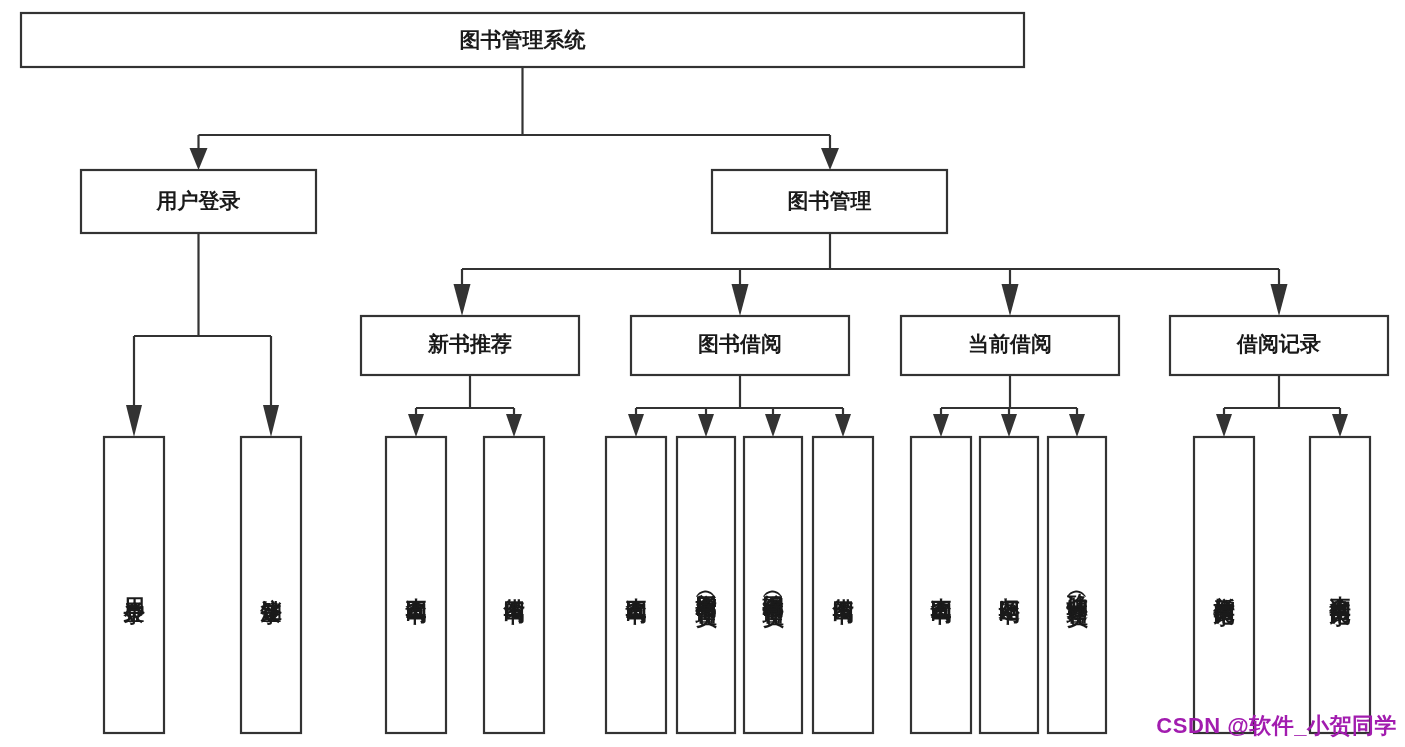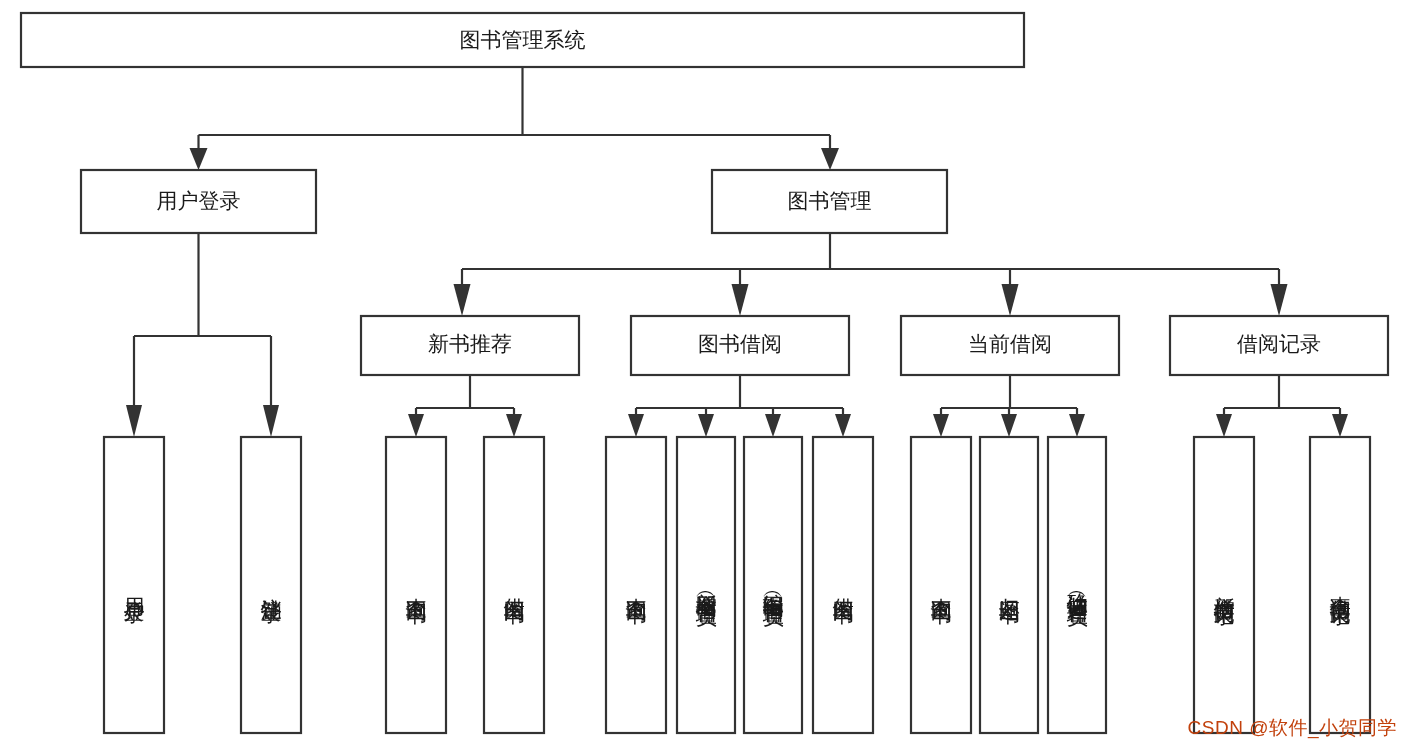--- a/index.html
+++ b/index.html
@@ -11,20 +11,21 @@
     width: 1405px;
     height: 747px;
     font-family: "Liberation Sans", "DejaVu Sans", sans-serif;
     overflow: hidden;
   }
   #diagram-root {
     position: relative;
     width: 1405px;
     height: 747px;
     background: #ffffff;
+    font-weight: bold;
   }
   svg#flow {
     position: absolute;
     left: 0;
     top: 0;
     width: 1405px;
     height: 747px;
     display: block;
   }
   .node-box {
@@ -62,22 +63,22 @@
     letter-spacing: 2px;
     white-space: nowrap;
     text-align: center;
     pointer-events: none;
   }
   .watermark {
     position: absolute;
     right: 8px;
     bottom: 6px;
     font-family: "Liberation Sans", "DejaVu Sans", sans-serif;
-    font-size: 19px;
-    color: #c2410c;
+    font-size: 22px;
+    color: #a21caf;
     white-space: nowrap;
     letter-spacing: 0.5px;
   }
 </style>
 </head>
 <body>
 
 <div id="diagram-root">
 
   <svg id="flow" viewBox="0 0 1405 747">

